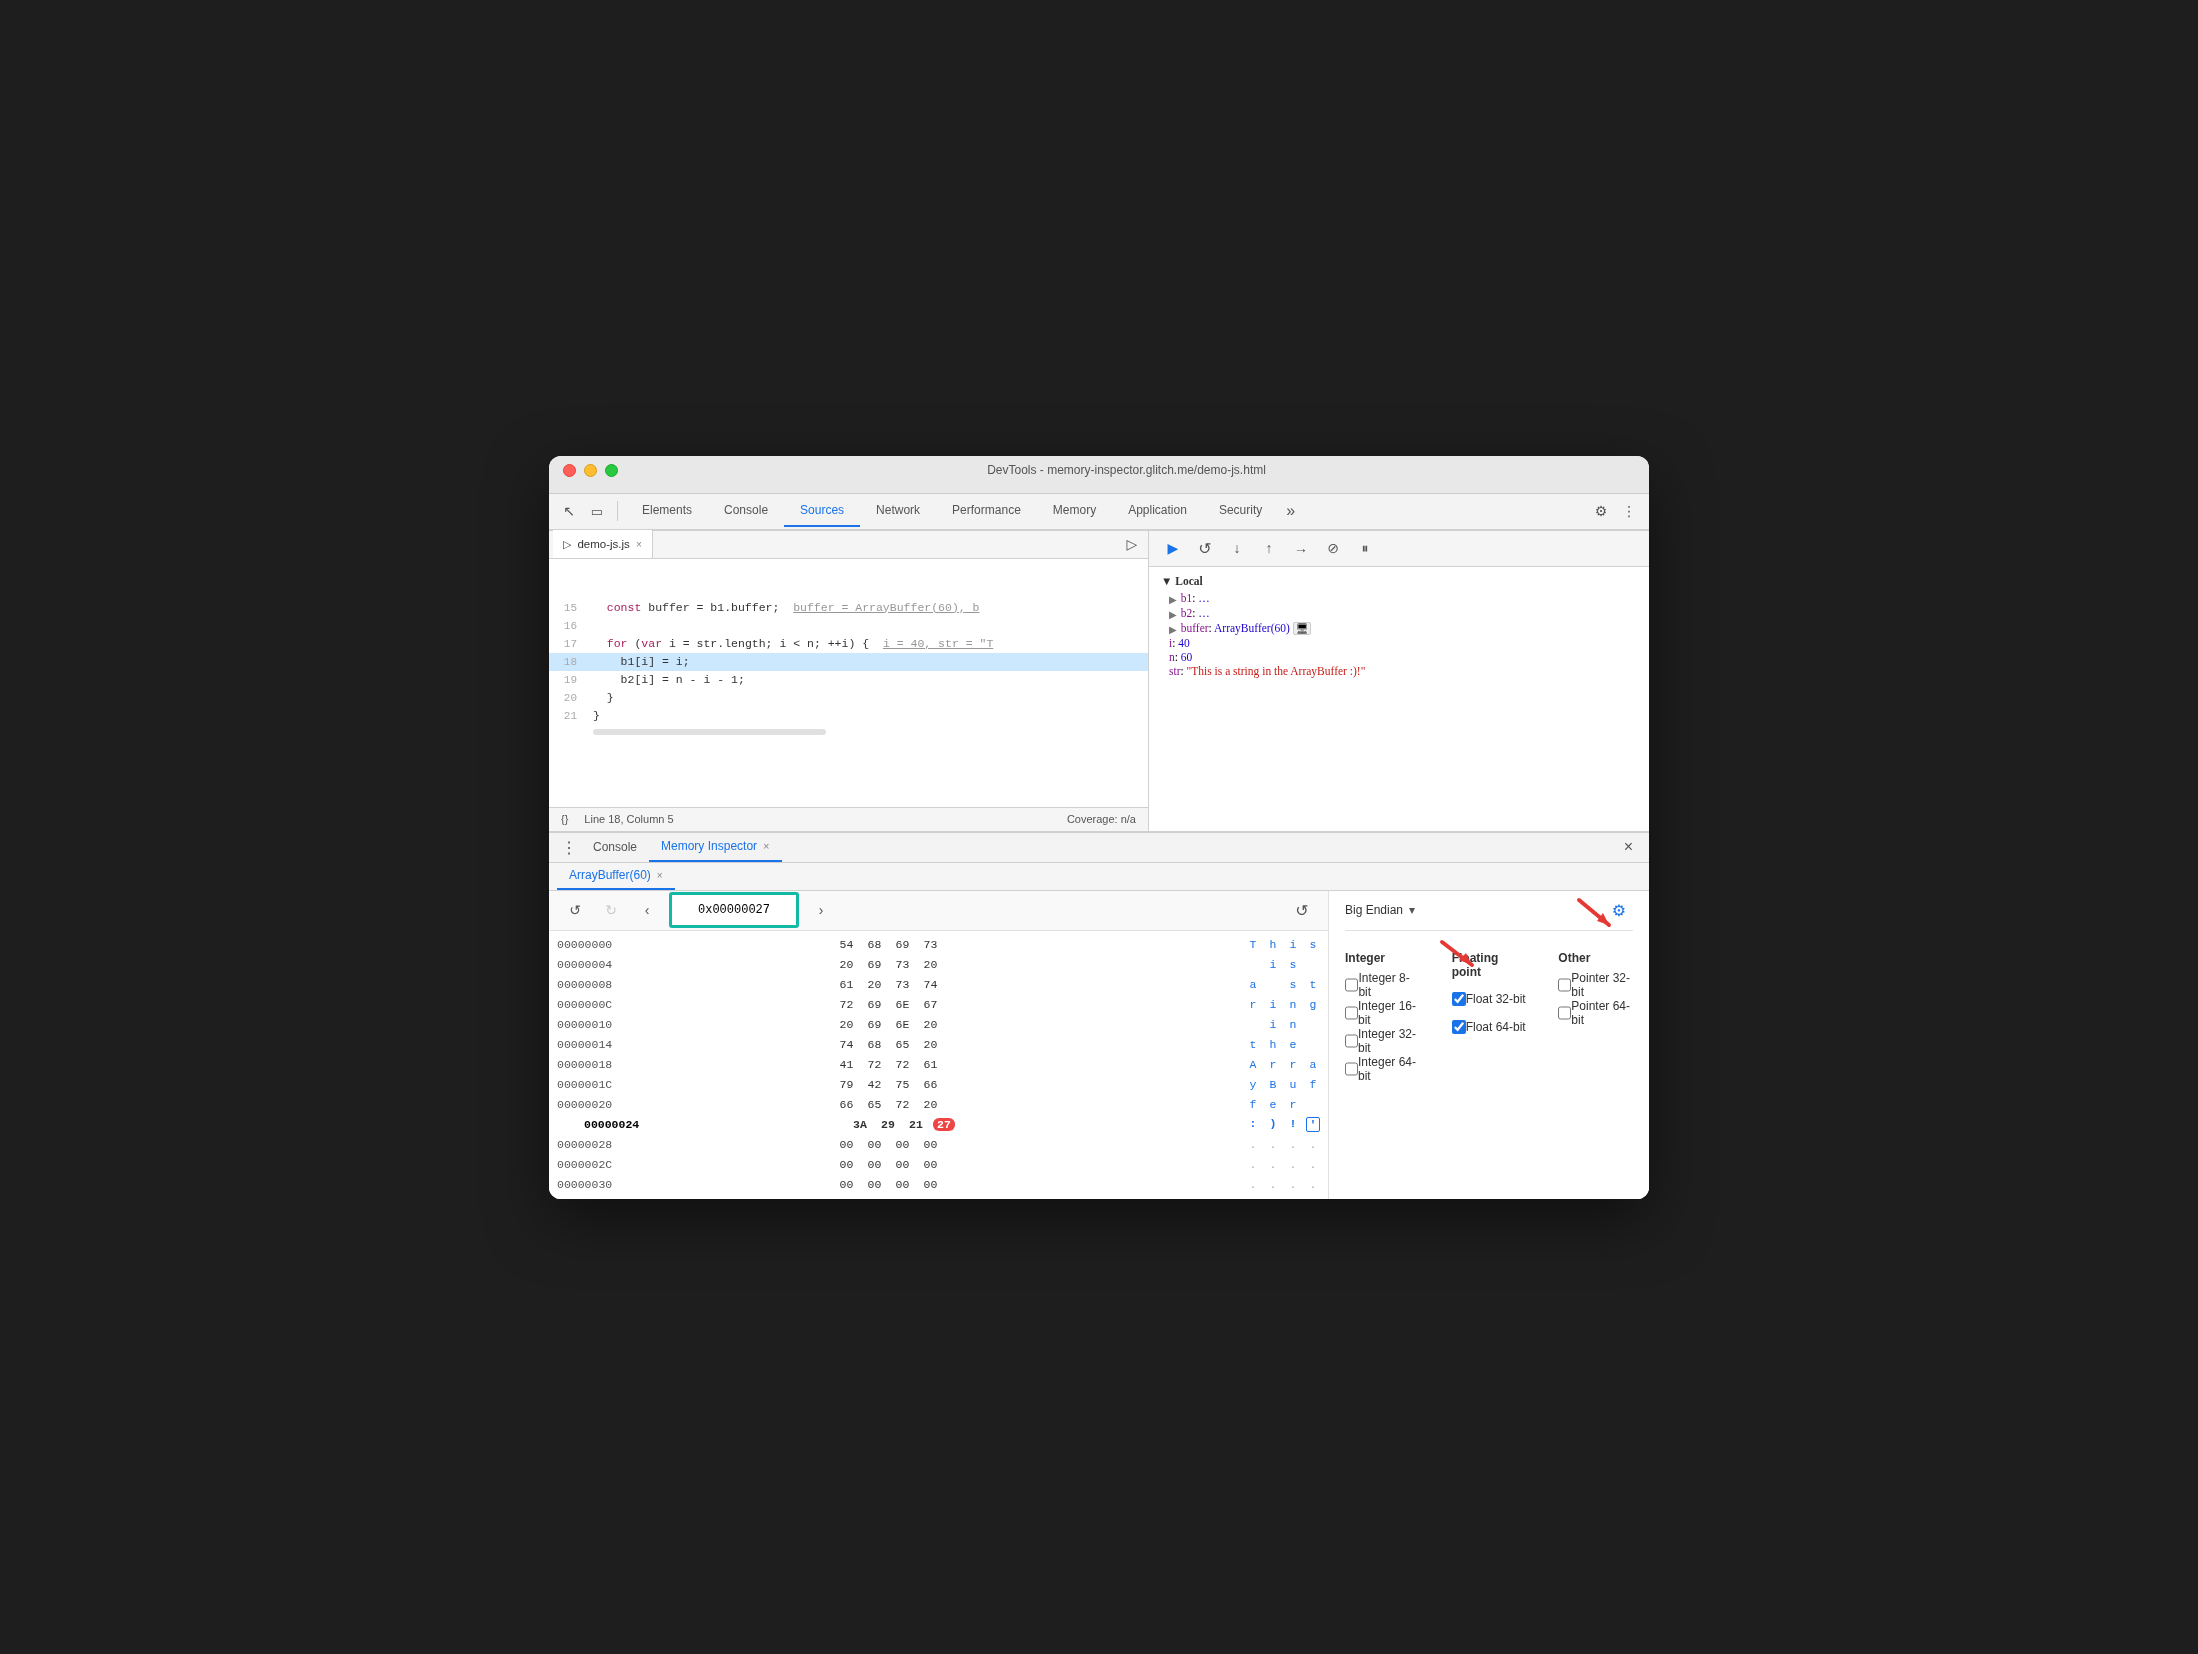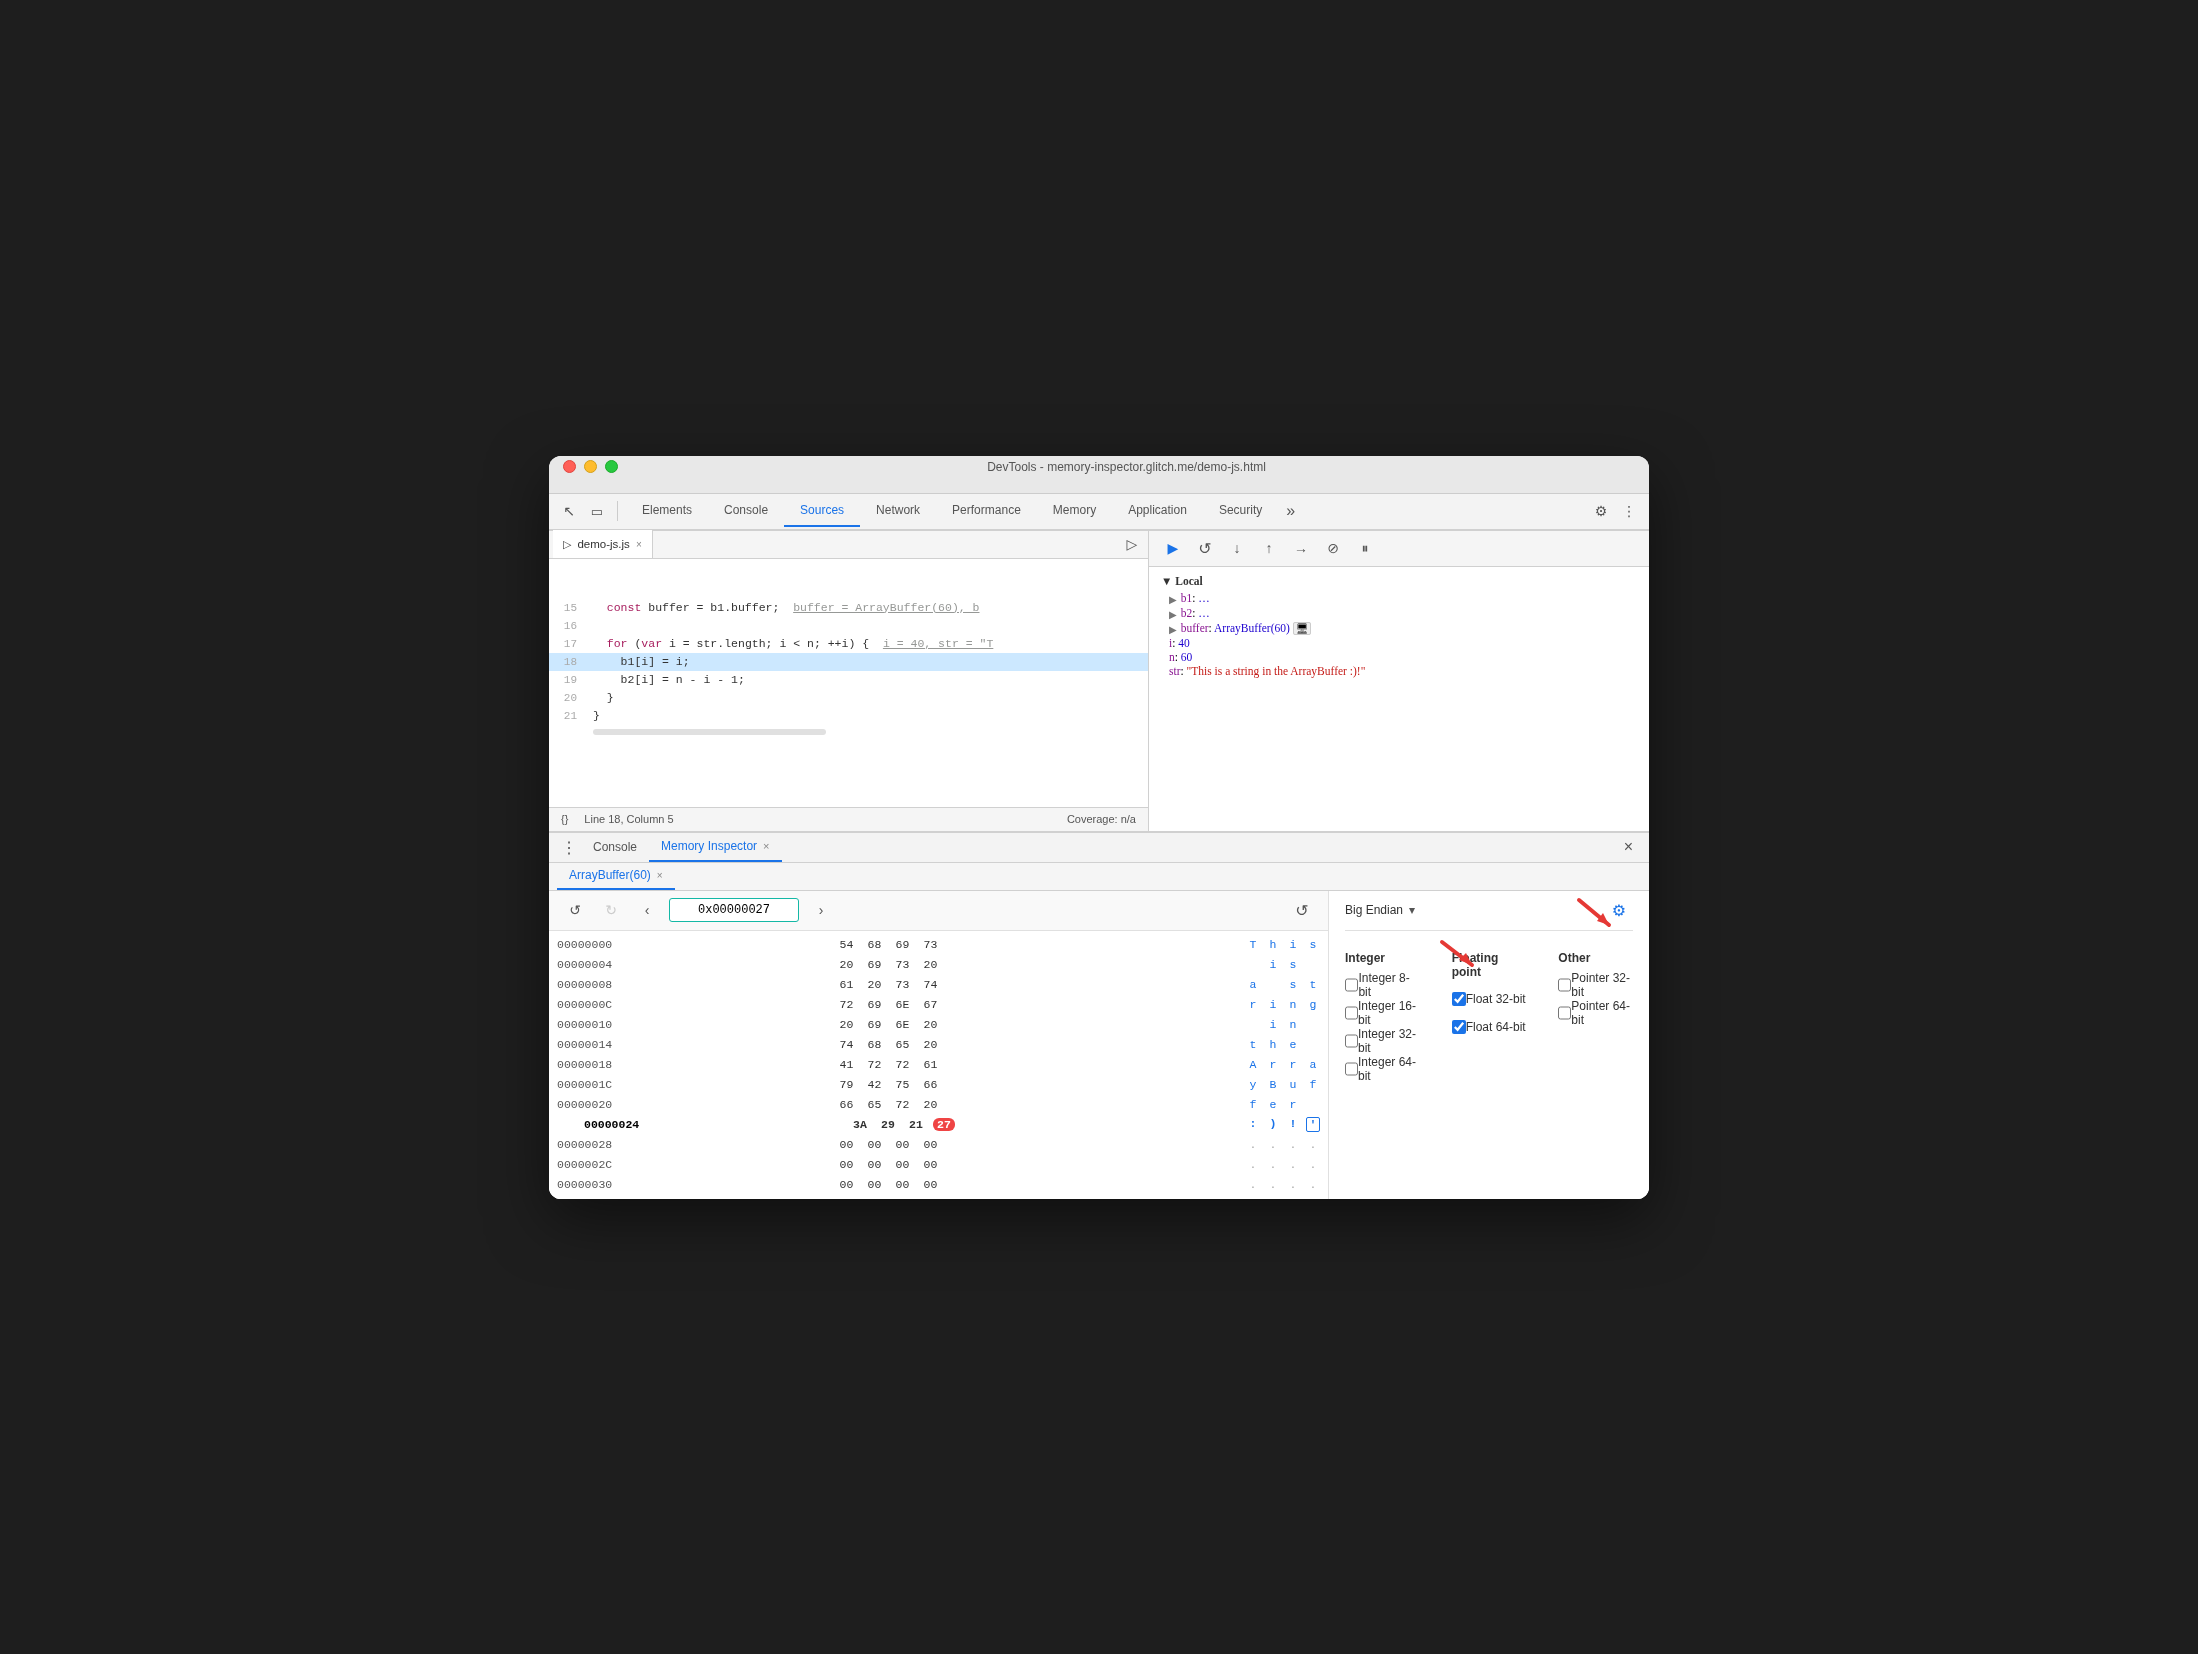--- a/index.html
+++ b/index.html
@@ -15,22 +15,22 @@
       width: 1100px;
       background: #f5f5f5;
       border-radius: 12px;
       box-shadow: 0 20px 60px rgba(0,0,0,0.5);
       overflow: hidden;
     }
     .titlebar {
       background: #e8e8e8;
       height: 38px;
       display: flex;
-      align-items: flex-start;
-      padding: 4px 14px;
+      align-items: flex-end;
+      padding: 16px 14px;
       border-bottom: 1px solid #ccc;
     }
     .traffic-lights {
       display: flex;
       gap: 8px;
     }
     .traffic-light {
       width: 13px;
       height: 13px;
       border-radius: 50%;
@@ -353,22 +353,22 @@
       display: flex;
       align-items: center;
       justify-content: center;
       cursor: pointer;
       color: #555;
       font-size: 14px;
       border-radius: 3px;
     }
     .nav-input {
       width: 130px;
-      height: 24px;
-      border: 1px solid #14b8a6;
+      height: 36px;
+      border: 3px solid #14b8a6;
       border-radius: 3px;
       padding: 0 0;
       font-size: 12px;
       font-family: 'Courier New', monospace;
       text-align: center;
       outline: none;
     }
     .nav-refresh {
       margin-left: auto;
       width: 28px;

